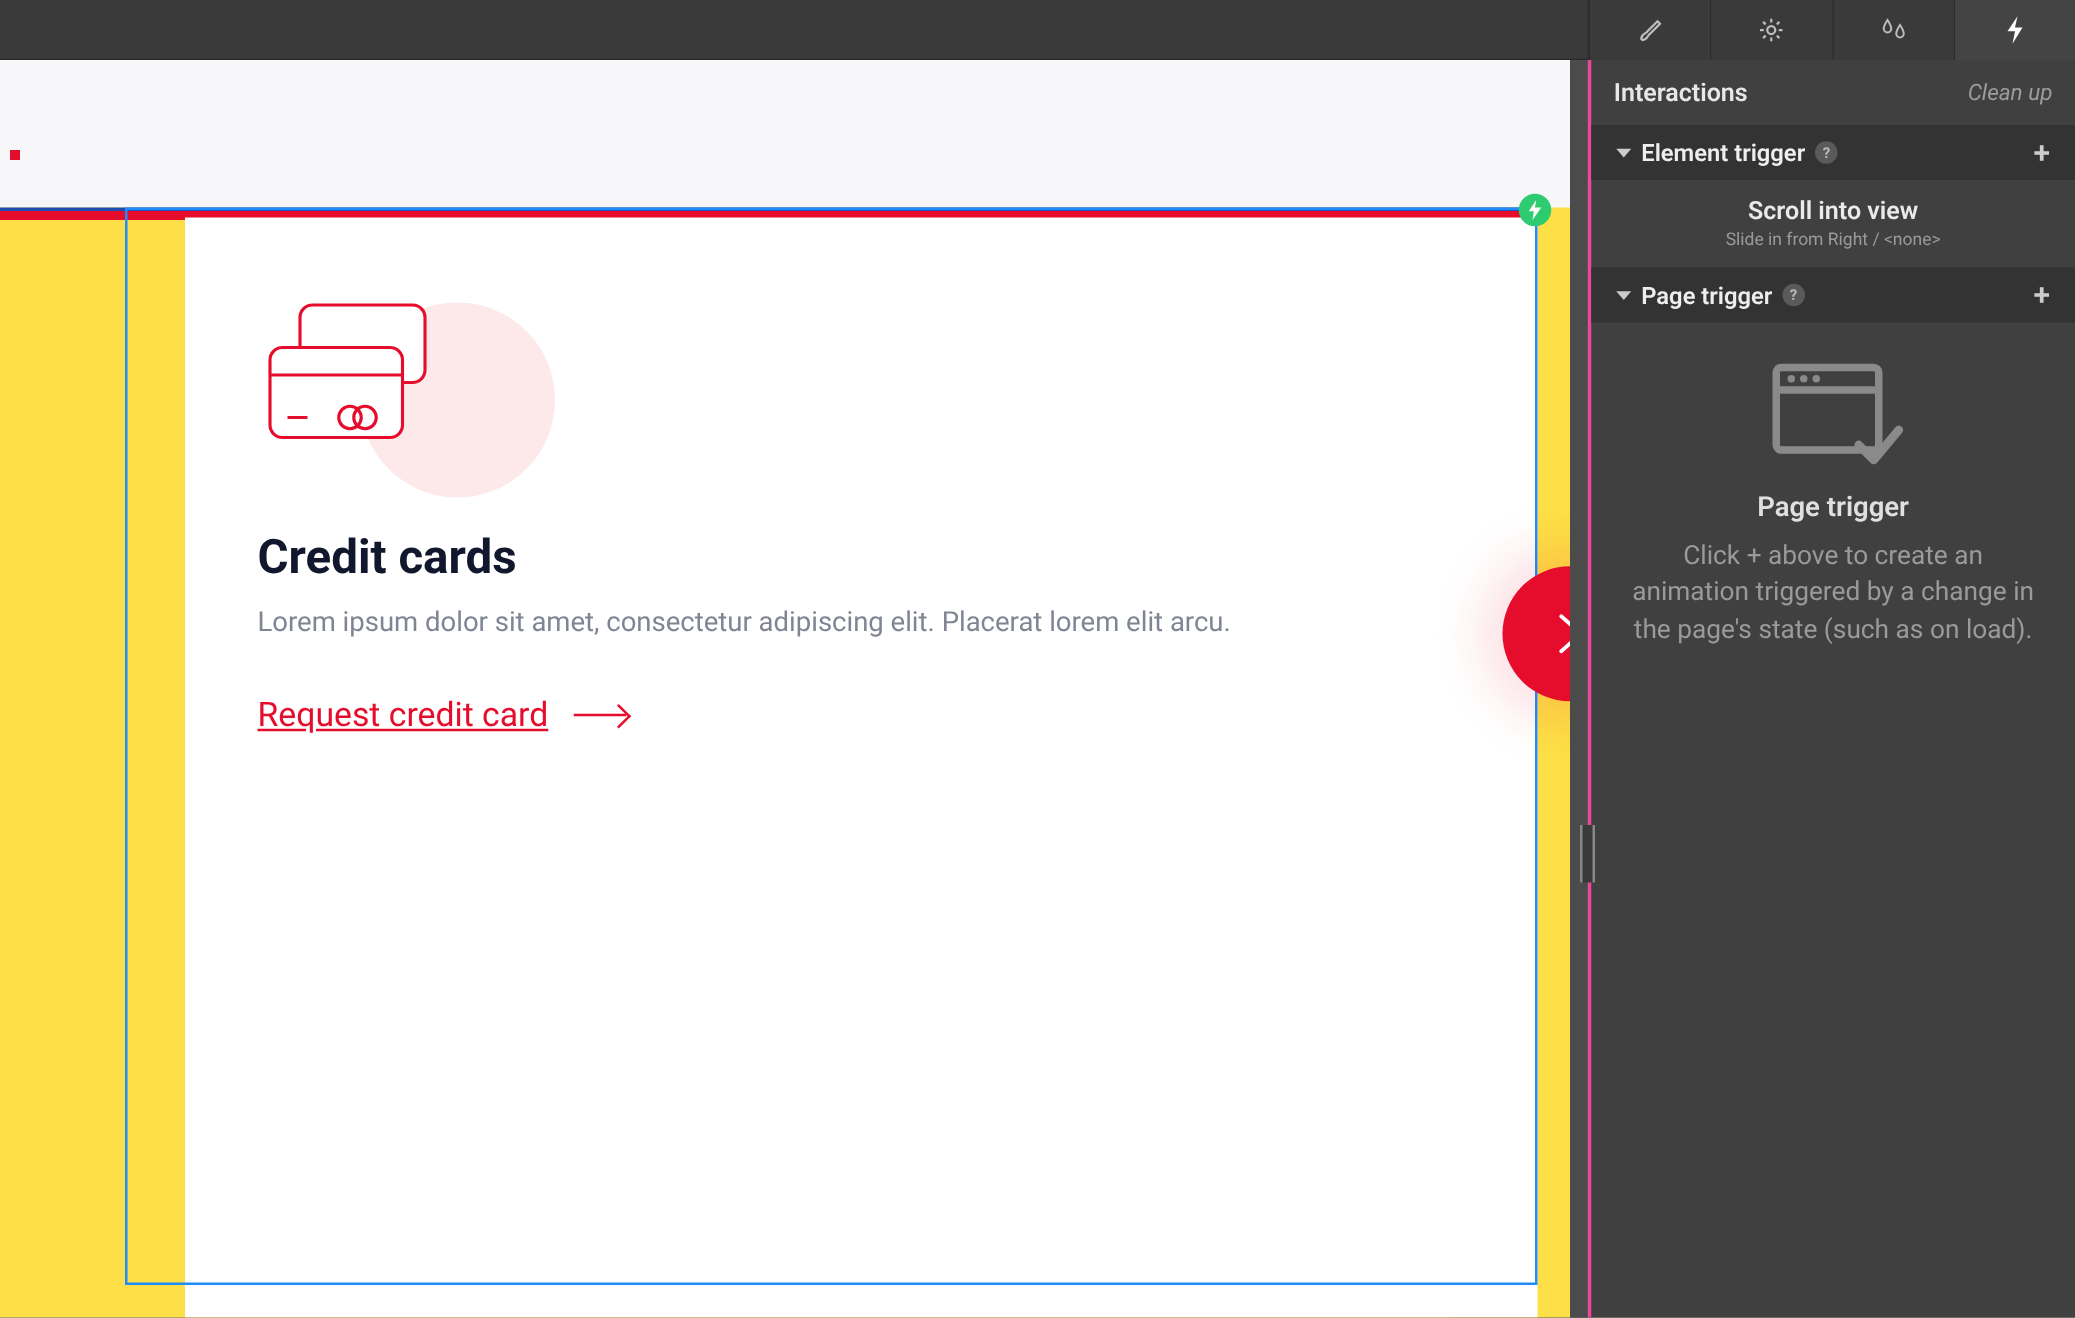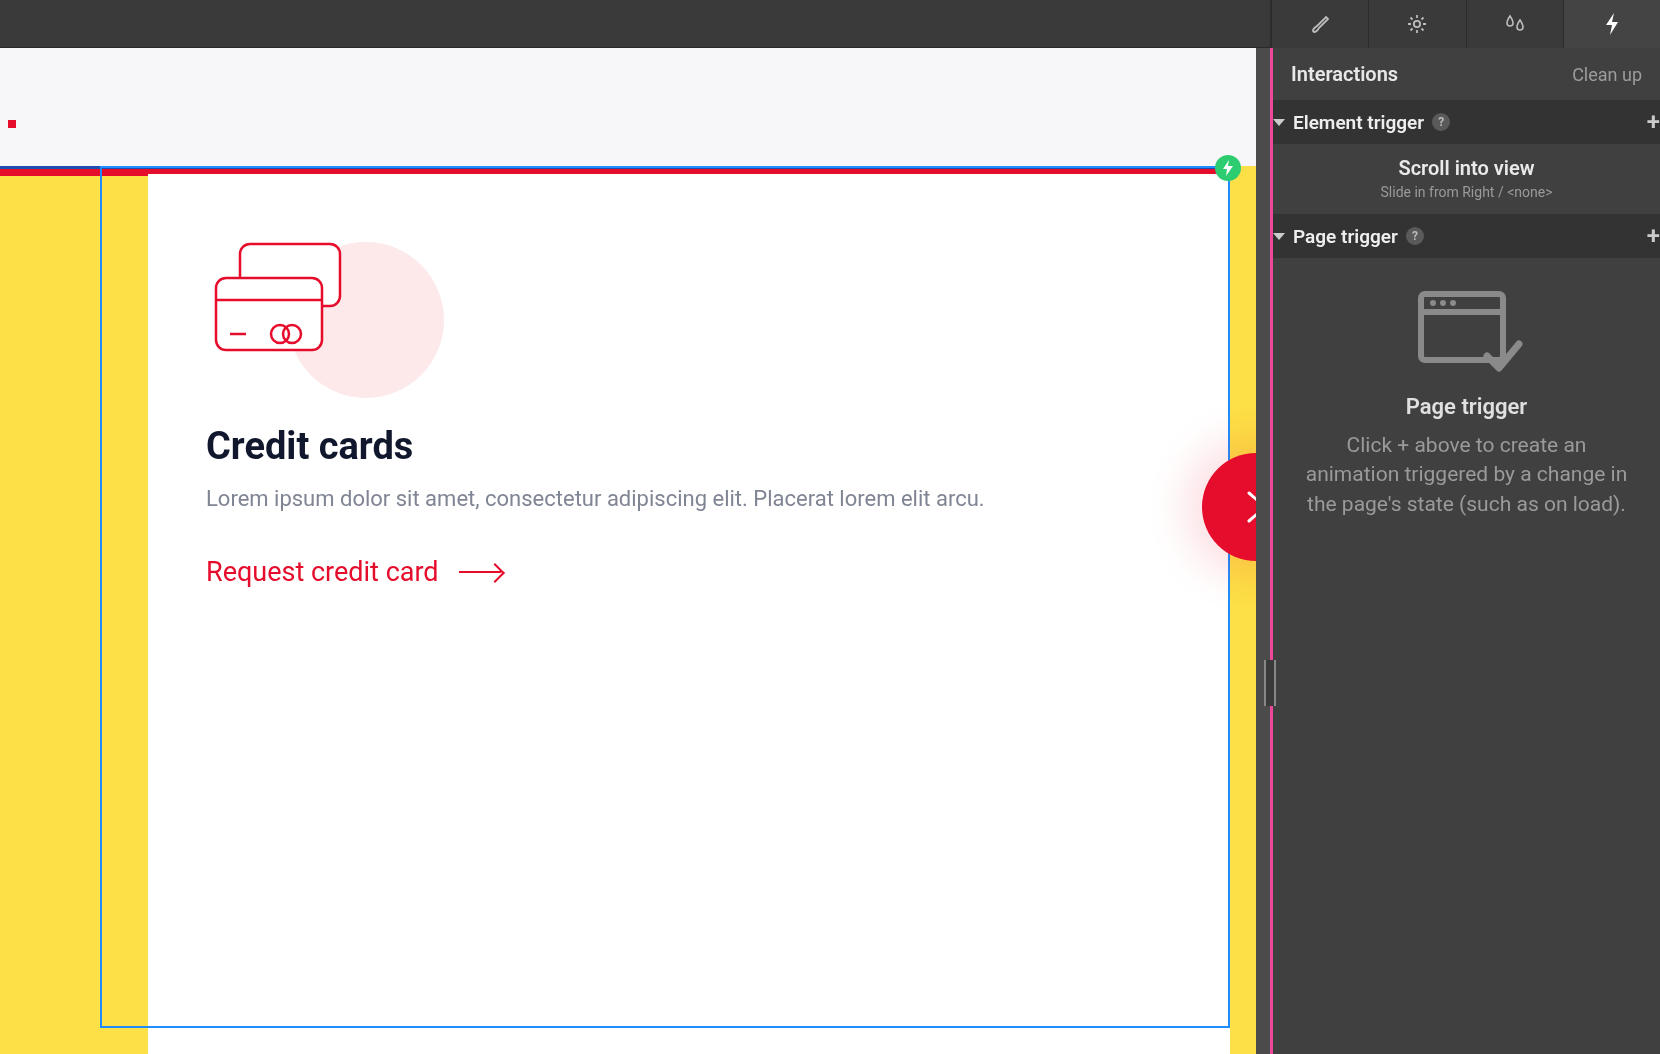--- a/index.html
+++ b/index.html
@@ -93,24 +93,25 @@
     align-items: center;
     padding: 14px 18px;
     font-size: 20px;
     font-weight: 600;
     color: #e8e8e8;
   }
   .panel-header .cleanup {
     font-size: 18px;
     font-weight: 400;
     color: #9c9c9c;
+    font-style: italic;
   }
   .section-head {
     background: #333333;
-    padding: 10px 0;
+    padding: 10px 20px;
     display: flex;
     align-items: center;
     gap: 8px;
     font-size: 19px;
     font-weight: 600;
     color: #eee;
   }
   .section-head .triangle {
     width: 0; height: 0;
     border-left: 6px solid transparent;
@@ -259,20 +260,21 @@
     line-height: 1.55;
     color: #808594;
     margin-bottom: 40px;
   }
   .card-link {
     font-size: 27px;
     color: #e60c2b;
     display: flex;
     align-items: center;
     gap: 20px;
+    text-decoration: underline;
   }
   .card-link .arrow {
     width: 42px;
     height: 2px;
     background: #e60c2b;
     position: relative;
   }
   .card-link .arrow::after {
     content: "";
     position: absolute;

